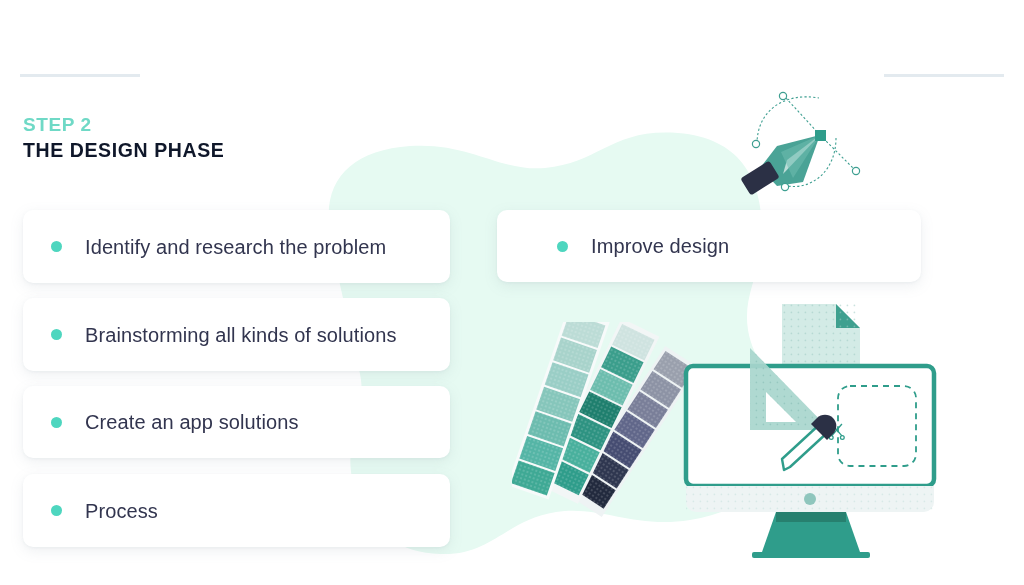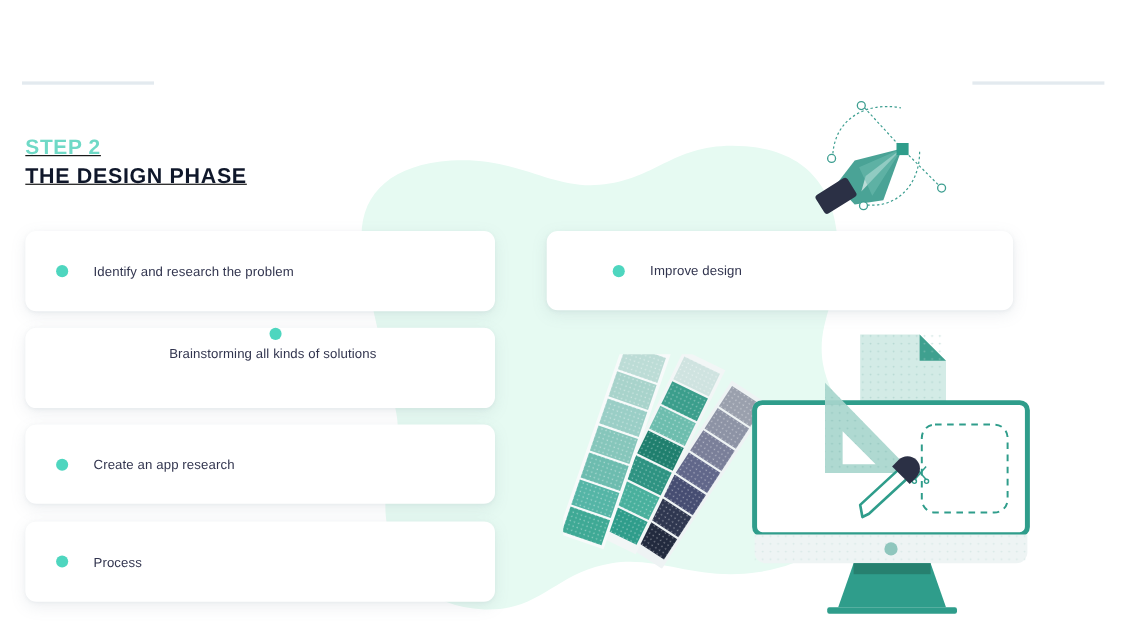--- a/index.html
+++ b/index.html
@@ -21,21 +21,21 @@
 
   
   .title {
     position: absolute; left: 162px; top: 34px; width: 700px;
     text-align: center; z-index: 3;
     color: #2f305e; font-size: 28.5px; font-weight: bold;
     line-height: 41px; letter-spacing: -0.2px;
   }
 
   
-  .step-block { position: absolute; left: 23px; top: 122px; z-index: 3; text-decoration: underline; }
+  .step-block { position: absolute; left: 23px; top: 112px; z-index: 3; }
   .step-num {
     color: #6fd9c6; font-size: 19px; font-weight: bold;
     letter-spacing: 0.6px; line-height: 25px;
   }
   .step-name {
     color: #0f172a; font-size: 19.5px; font-weight: bold;
     letter-spacing: 0.6px; line-height: 27px;
   }
 
   
@@ -44,25 +44,25 @@
     background: #ffffff; border-radius: 10px;
     box-shadow: 0 4px 14px rgba(120,140,155,0.13), 0 1px 3px rgba(120,140,155,0.08);
     display: flex; align-items: center;
   }
   .bullet {
     width: 11px; height: 11px; border-radius: 50%;
     background: #4ed6bf; flex: 0 0 auto; margin-left: 28px;
   }
   .card-text {
     margin-left: 23px; color: #32354f;
-    font-size: 12px; line-height: 24px; letter-spacing: 0.1px;
+    font-size: 20px; line-height: 24px; letter-spacing: 0.1px;
   }
 
   .card-l1 { left: 23px;  top: 210px; width: 427px; height: 73px; }
-  .card-l2 { left: 23px;  top: 298px; width: 427px; height: 73px; flex-direction: column; }
+  .card-l2 { left: 23px;  top: 298px; width: 427px; height: 73px; }
   .card-l3 { left: 23px;  top: 386px; width: 427px; height: 72px; }
   .card-l4 { left: 23px;  top: 474px; width: 427px; height: 73px; }
   .card-r1 { left: 497px; top: 210px; width: 424px; height: 72px; padding-left: 32px; }
 
   
   .illus { position: absolute; z-index: 3; }
   .pen-illus    { left: 735px; top: 82px;  width: 130px; height: 118px; }
   .swatch-illus { left: 512px; top: 322px; width: 190px; height: 195px; }
   .screen-illus { left: 678px; top: 290px; width: 272px; height: 295px; }
 </style>
@@ -92,21 +92,21 @@
   <div class="card card-l1">
     <span class="bullet"></span>
     <span class="card-text">Identify and research the problem</span>
   </div>
   <div class="card card-l2">
     <span class="bullet"></span>
     <span class="card-text">Brainstorming all kinds of solutions</span>
   </div>
   <div class="card card-l3">
     <span class="bullet"></span>
-    <span class="card-text">Create an app research</span>
+    <span class="card-text">Create an app solutions</span>
   </div>
   <div class="card card-l4">
     <span class="bullet"></span>
     <span class="card-text">Process</span>
   </div>
 
   <div class="card card-r1">
     <span class="bullet"></span>
     <span class="card-text">Improve design</span>
   </div>

